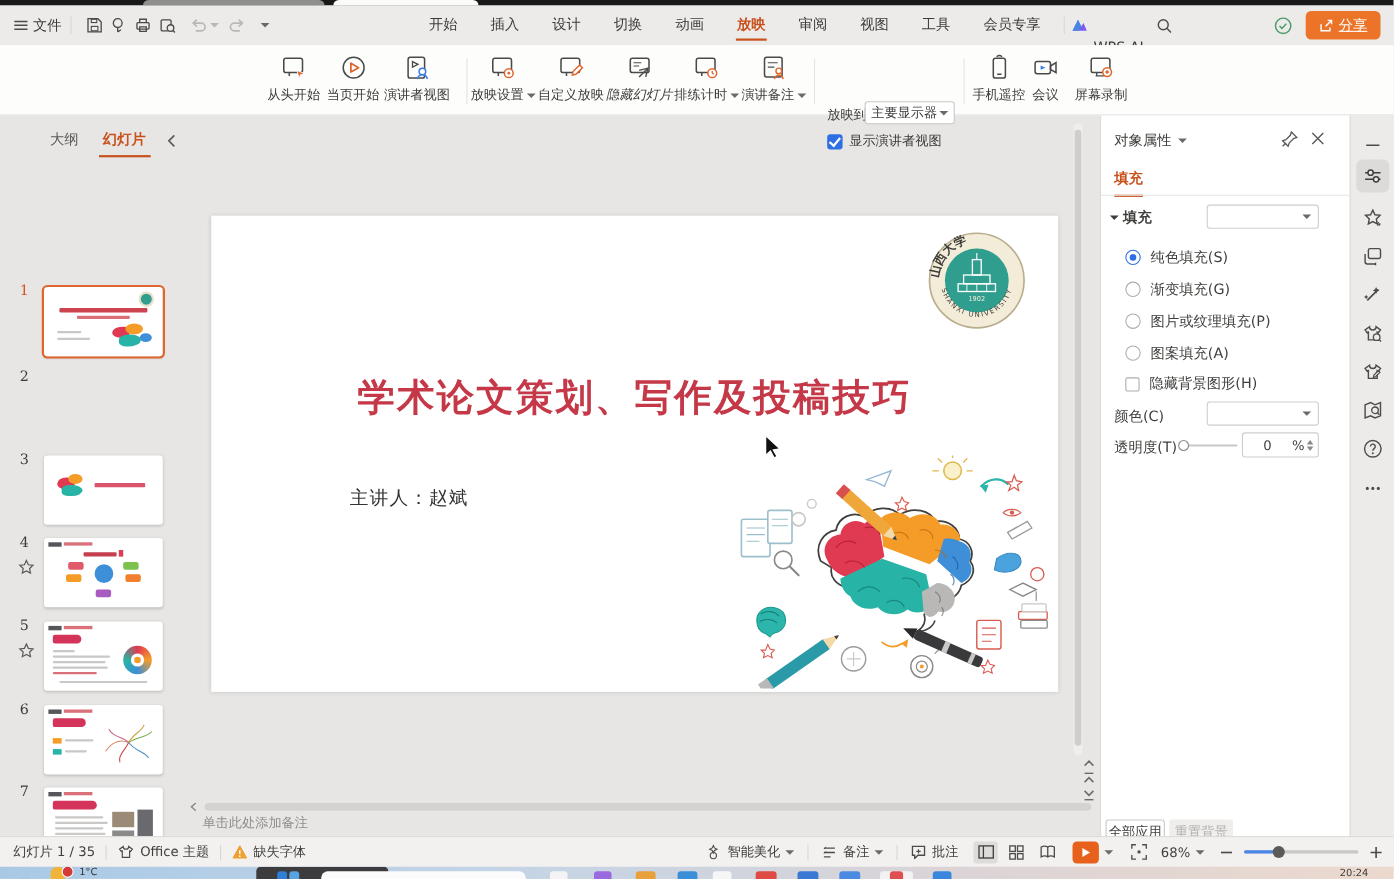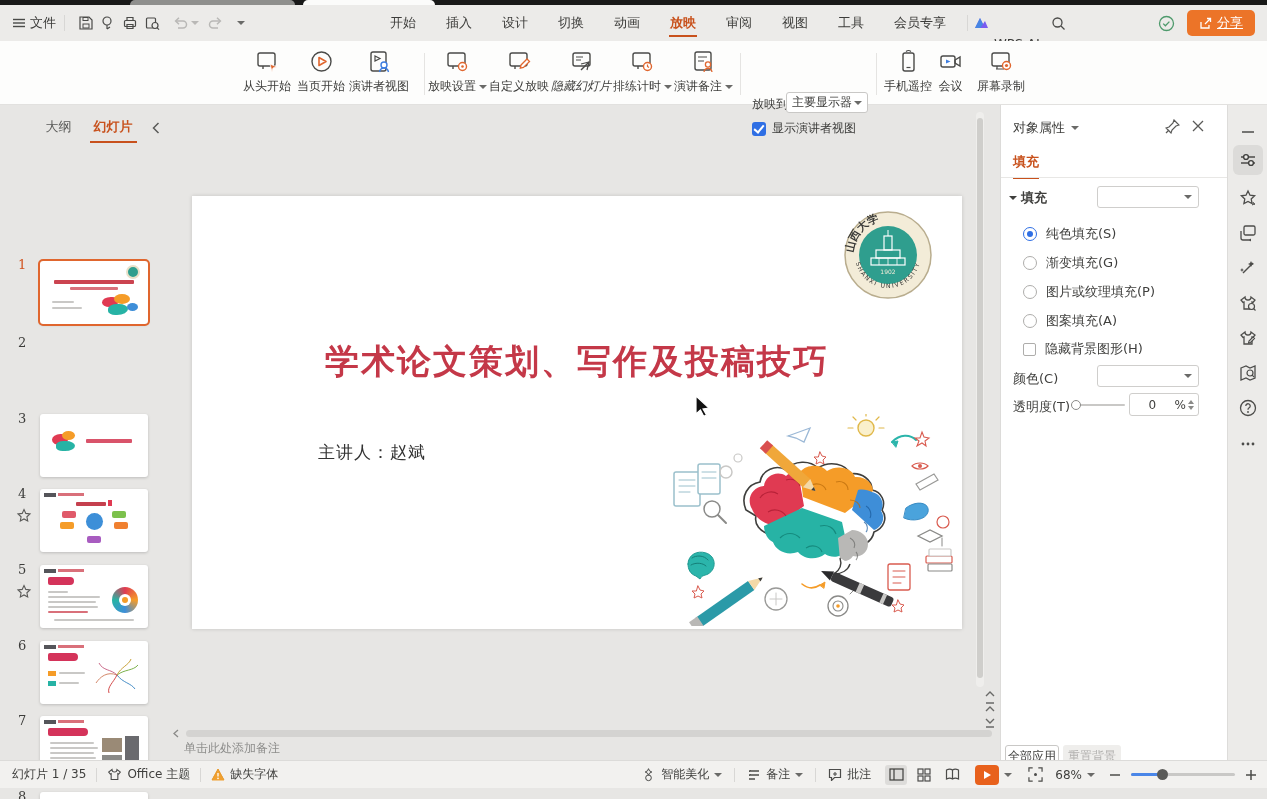--- a/index.html
+++ b/index.html
@@ -792,14 +792,35 @@
       <div style="width:104px;height:3px;background:#c9c8c6;border-radius:2px;margin:0 10px;position:relative;">
         <div style="position:absolute;left:0;top:0;width:30px;height:3px;background:#4a86e8;border-radius:2px;"></div>
         <div style="position:absolute;left:26px;top:-4px;width:11px;height:11px;border-radius:50%;background:#5a5a58;"></div>
       </div>
       <svg width="12" height="12" viewBox="0 0 12 12">
           <path d="M1 6h10M6 1v10" stroke="#4c4c4a" stroke-width="1.5" fill="none"></path>
         </svg>
     </div>
   </div>
 
+  <div id="taskbar" class="abs">
+    <div style="position:absolute;left:46px;top:0px;width:13px;height:11px;border-radius:50% 50% 0 0;background:#f0b43a;"></div>
+    <div style="position:absolute;left:56px;top:-1px;width:11px;height:11px;border-radius:50%;background:#d43a3a;border:1px solid #fff;"></div>
+    <span style="position:absolute;left:72px;top:0px;font-size:9px;color:#333;">1°C</span>
+    <div class="tk" style="left:233px;width:120px;background:#3c3c3e;border-radius:4px 4px 0 0;height:11px;bottom:0;"></div>
+    <div class="tk" style="left:252px;width:9px;background:#2f7fd4;"></div>
+    <div class="tk" style="left:263px;width:9px;background:#57a4e0;"></div>
+    <div class="tk" style="left:292px;width:186px;background:#fbfbfb;border-radius:6px 6px 0 0;"></div>
+    <div class="tk" style="left:500px;width:16px;background:#f4f4f4;"></div>
+    <div class="tk" style="left:540px;width:16px;background:#9a6ae0;"></div>
+    <div class="tk" style="left:578px;width:18px;background:#e8a03a;"></div>
+    <div class="tk" style="left:616px;width:18px;background:#3a8fd8;"></div>
+    <div class="tk" style="left:648px;width:17px;background:#f6f6f6;"></div>
+    <div class="tk" style="left:687px;width:19px;background:#e04a44;"></div>
+    <div class="tk" style="left:725px;width:19px;background:#3a78d4;"></div>
+    <div class="tk" style="left:763px;width:19px;background:#4a8ae0;"></div>
+    <div class="tk" style="left:800px;width:30px;background:#f2f2f2;"></div>
+    <div class="tk" style="left:809px;width:12px;background:#e05050;"></div>
+    <div class="tk" style="left:848px;width:17px;background:#3a86dc;"></div>
+    <span style="position:absolute;left:1218px;top:1px;font-size:9px;color:#3a3a3a;">20:24</span>
+  </div>
 
 </div>
 
 </body></html>

